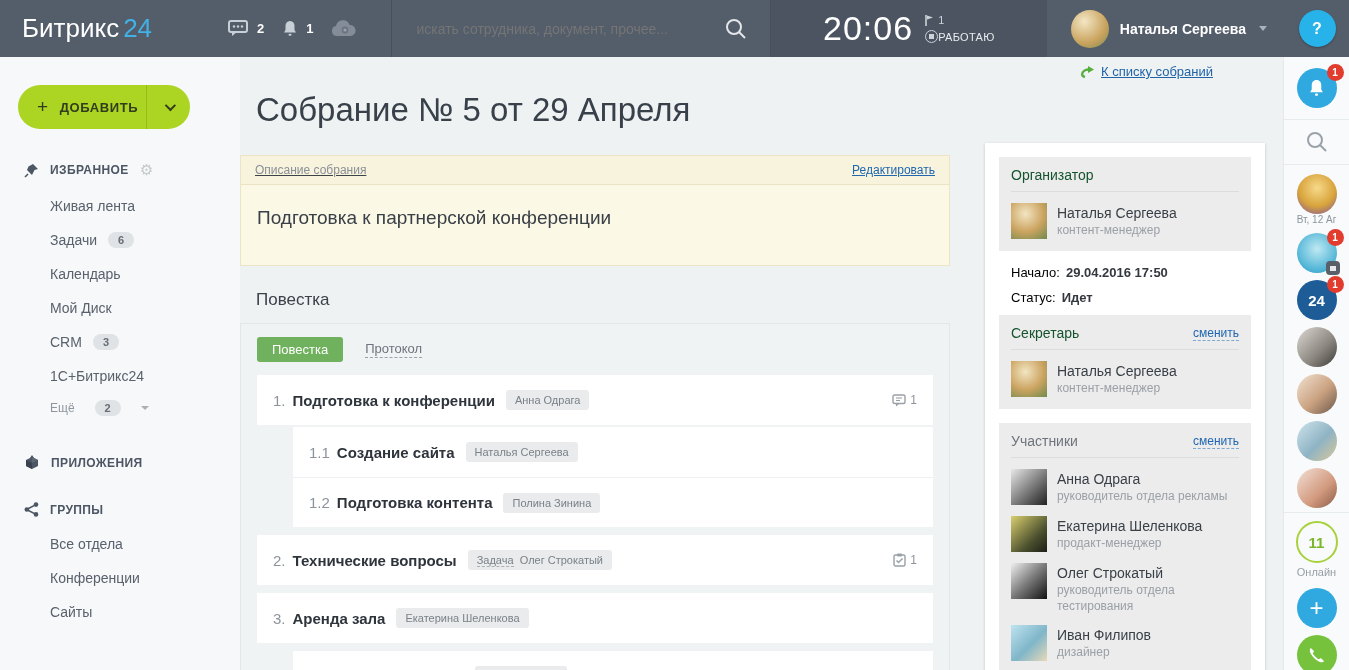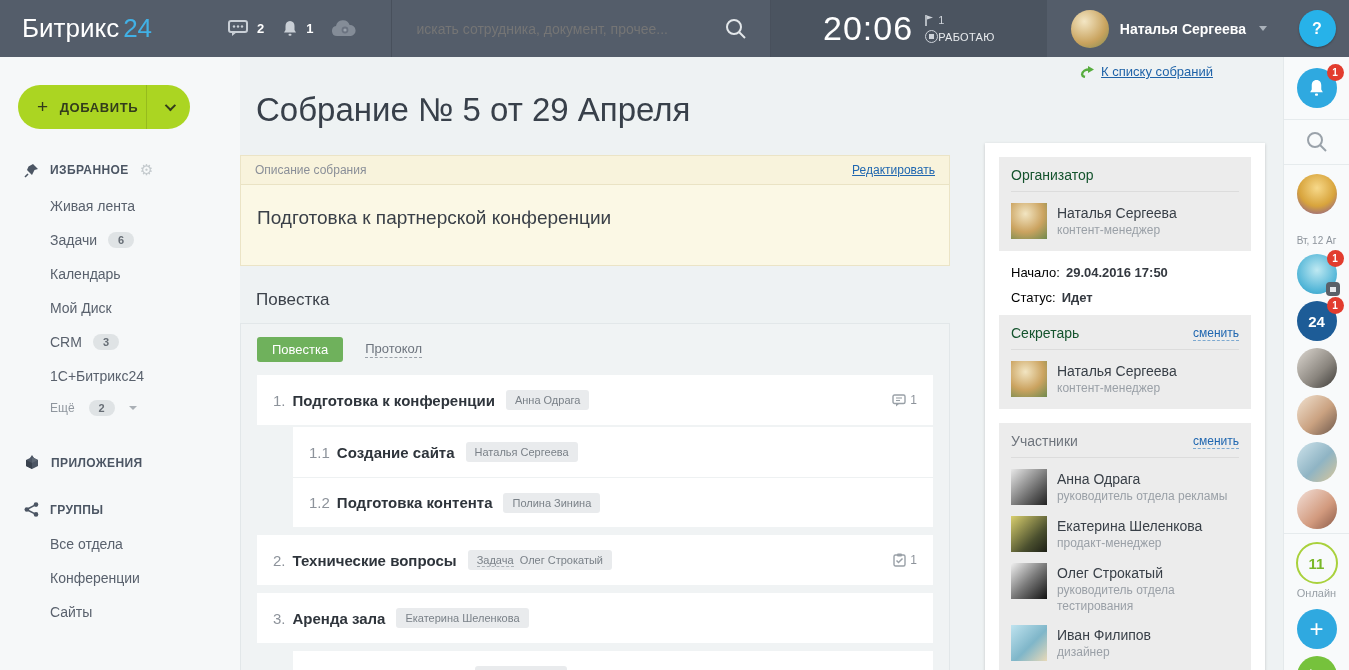--- a/index.html
+++ b/index.html
@@ -38,32 +38,32 @@
   .add-btn { margin-left:18px; width:172px; height:44px; background:#abd522; border-radius:22px; display:flex; align-items:center; color:#333c1c; font-size:13px; font-weight:bold; letter-spacing:.6px; cursor:pointer; }
   .add-btn .plus { font-size:19px; font-weight:normal; margin:0 11px 0 19px; }
   .add-btn .lbl { flex:1; }
   .add-btn .chev-zone { width:44px; align-self:stretch; display:flex; align-items:center; justify-content:center; border-left:1px solid rgba(0,0,0,.12); }
   .chevron { width:8px; height:8px; border-right:2px solid #333c1c; border-bottom:2px solid #333c1c; transform:rotate(45deg) translateY(-2px); }
   .side-hdr { display:flex; align-items:center; gap:11px; padding-left:24px; margin-top:32px; font-size:12px; font-weight:bold; color:#4c5664; letter-spacing:.4px; }
   .side-hdr .gear { color:#c3c9cd; font-size:15px; font-weight:normal; }
   .side-items { margin-top:10px; }
   .side-item { display:flex; align-items:center; gap:11px; padding:9px 0 9px 50px; font-size:14px; color:#59616d; cursor:pointer; }
   .badge-pill { background:#dfe3e5; color:#666d75; font-size:11px; font-weight:bold; padding:2px 10px; border-radius:9px; }
-  .side-more { display:flex; align-items:center; gap:14px; padding:7px 0 7px 50px; font-size:12px; color:#8f969e; cursor:pointer; }
+  .side-more { display:flex; align-items:center; gap:20px; padding:7px 0 7px 50px; font-size:12px; color:#8f969e; cursor:pointer; }
   .tri-sm { width:0; height:0; border-left:4px solid transparent; border-right:4px solid transparent; border-top:4px solid #aab0b6; }
   
   .main { flex:1; padding-right:0; min-width:0; }
   .back-row { display:flex; justify-content:flex-end; align-items:center; padding:3px 70px 0 0; height:26px; }
   .back-link { display:flex; align-items:center; gap:6px; color:#1f63a8; font-size:13px; text-decoration:underline; cursor:pointer; }
   .h1 { font-size:33px; font-weight:300; color:#38404a; margin:8px 0 26px 16px; }
   .cols { display:flex; align-items:flex-start; }
   .center { width:710px; flex:none; }
   
   .desc-panel { border:1px solid #ebe4c6; }
-  .desc-hdr { display:flex; justify-content:space-between; align-items:center; background:#f8f3dc; border-bottom:1px solid #eae3c4; padding:7px 14px; }
+  .desc-hdr { display:flex; justify-content:space-between; align-items:center; background:#f8f3dc; border-bottom:1px solid #eae3c4; padding:7px 14px;text-decoration:underline; }
   .desc-title { font-size:12px; color:#8a8f98; }
   .edit-link { font-size:12px; color:#2067b0; text-decoration:underline; cursor:pointer; }
   .desc-body { background:#fbf8e5; padding:22px 16px 36px; font-size:19px; color:#3a4048; }
   .h2 { font-size:17px; font-weight:400; color:#3c424a; margin:24px 0 13px 16px; }
   
   .agenda-panel { background:#f0f3f4; border:1px solid #e2e7e9; padding:13px 16px 16px; }
   .tabs { display:flex; align-items:center; gap:22px; margin-bottom:13px; }
   .tab-active { background:#6fb15c; color:#fff; font-size:13px; padding:5px 15px; border-radius:3px; cursor:pointer; }
   .tab { color:#6d747e; font-size:13px; border-bottom:1px dashed #9aa1a9; padding-bottom:1px; cursor:pointer; }
   .a-row { background:#fff; display:flex; align-items:center; height:50px; padding:0 16px; }
@@ -107,21 +107,21 @@
   .rail-av { width:40px; height:40px; border-radius:50%; position:relative; cursor:pointer; }
   .rav-girl { background:radial-gradient(circle at 50% 35%, #f7d98a, #d8a43c 55%, #7c4fa0); }
   .rav-im { background:radial-gradient(circle at 50% 40%, #bfe9f2, #4db3d6 70%, #2e8fb5); }
   .rav-m1 { background:linear-gradient(135deg, #ded9d2, #8a857e 60%, #3c3a37); }
   .rav-m2 { background:linear-gradient(135deg, #f2e3d2, #caa281 55%, #6b564a); }
   .rav-m3 { background:linear-gradient(135deg, #cfe4ec, #8fb4c4 55%, #d9c79a); }
   .rav-w1 { background:linear-gradient(135deg, #f3e0d8, #d29a7e 60%, #8a5a48); }
   .b24-btn { background:#1d5c97; color:#fff; font-weight:bold; font-size:15px; }
   .mini-sub { position:absolute; bottom:-2px; right:-3px; width:14px; height:14px; border-radius:4px; background:#5a6068; display:flex; align-items:center; justify-content:center; }
   .mini-sub i { width:6px; height:5px; background:#e7e9ec; display:block; }
-  .date-lbl { font-size:10px; color:#8d949c; margin:21px 0 8px; }
+  .date-lbl { font-size:10px; color:#8d949c; margin:0 0 8px; }
   .online-ring { width:42px; height:42px; border-radius:50%; border:2px solid #a9d13c; color:#7ab829; font-size:15px; font-weight:bold; display:flex; align-items:center; justify-content:center; }
   .online-lbl { font-size:11px; color:#979ea5; margin-top:3px; }
   .plus-btn { background:#2fa9e0; color:#fff; font-size:24px; font-weight:300; }
   .phone-btn { background:#76c23c; }
   .icon { display:inline-flex; align-items:center; justify-content:center; }
   .icon svg { display:block; }
 </style>
 </head>
 <body>
 

